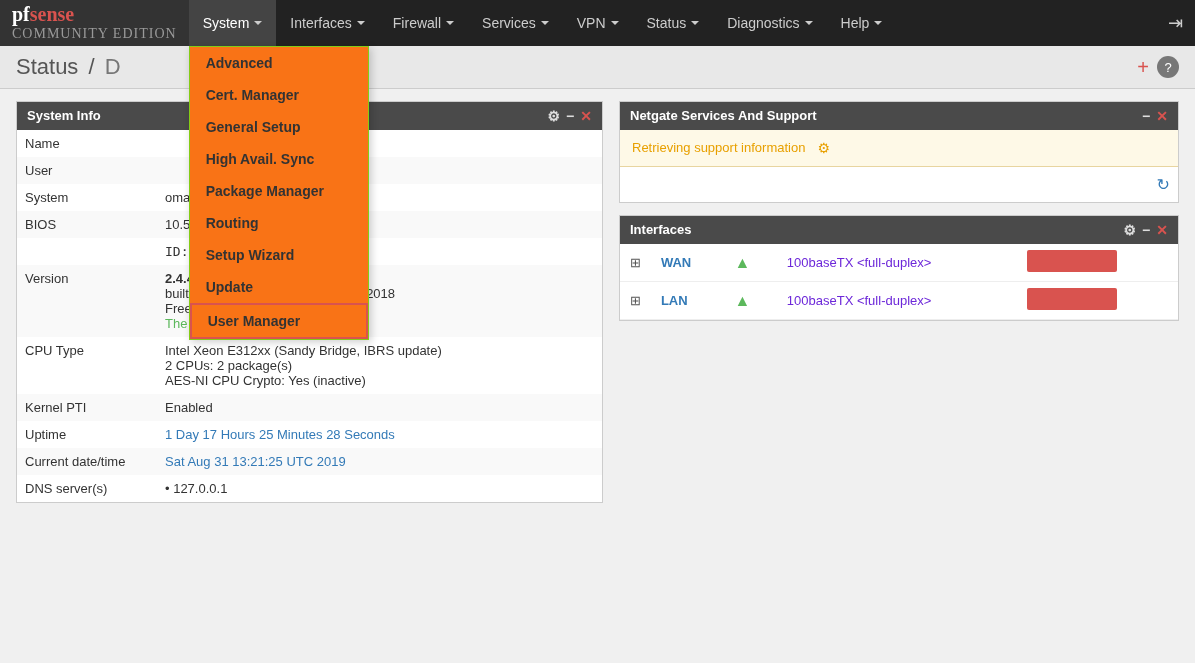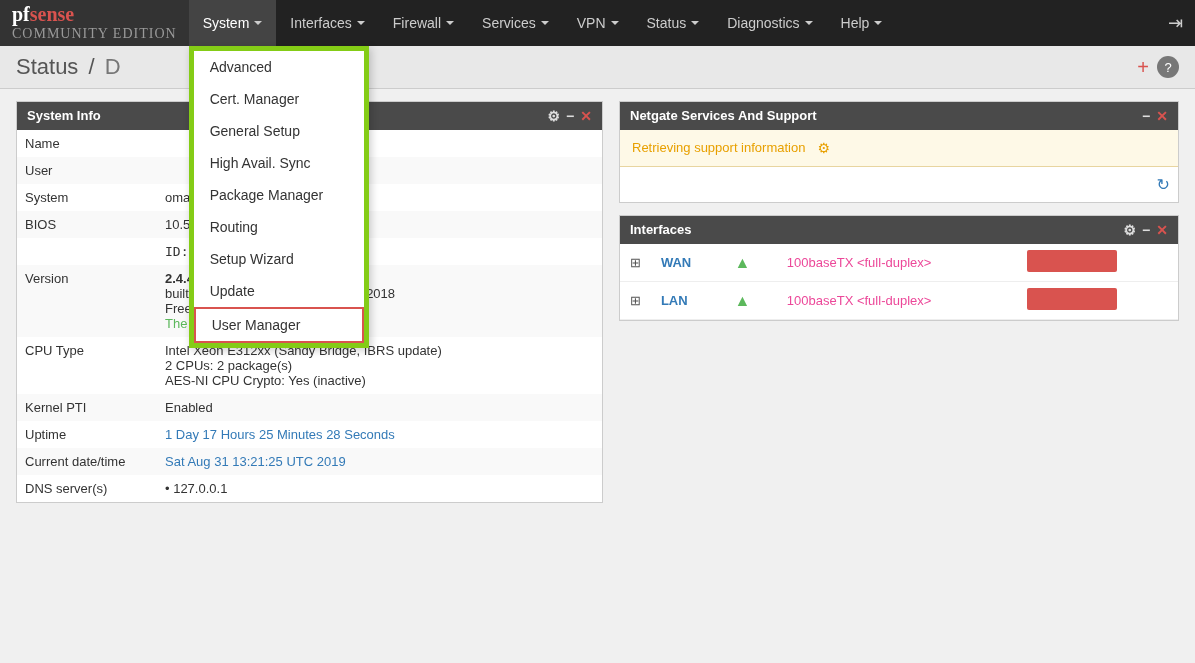--- a/index.html
+++ b/index.html
@@ -72,25 +72,26 @@
       color: #ccc;
       font-size: 18px;
       cursor: pointer;
     }
 
     
     .dropdown-menu {
       position: absolute;
       top: 46px;
       left: 0;
-      background: #ffffff;
-      border: 5px solid #84cc16;
+      background: #f97316;
+      border: 1px solid #84cc16;
       min-width: 180px;
       z-index: 2000;
       box-shadow: 2px 2px 8px rgba(0,0,0,0.2);
+      font-weight: bold;
     }
     .dropdown-menu .menu-item {
       padding: 8px 16px;
       color: #333;
       cursor: pointer;
       display: block;
       white-space: nowrap;
     }
     .dropdown-menu .menu-item.highlighted {
       border: 2px solid #d9534f;
@@ -215,21 +216,21 @@
     .iface-name {
       font-weight: bold;
       color: #337ab7;
       cursor: pointer;
     }
     .arrow-up {
       color: #5cb85c;
       font-size: 16px;
       font-weight: bold;
     }
-    .iface-info { color: #ec4899; }
+    .iface-info { color: #6d28d9; }
     .iface-status {
       background: #d9534f;
       height: 22px;
       width: 90px;
       display: inline-block;
       border-radius: 2px;
     }
 
     
     .breadcrumb-sep { color: #888; margin: 0 4px; }

